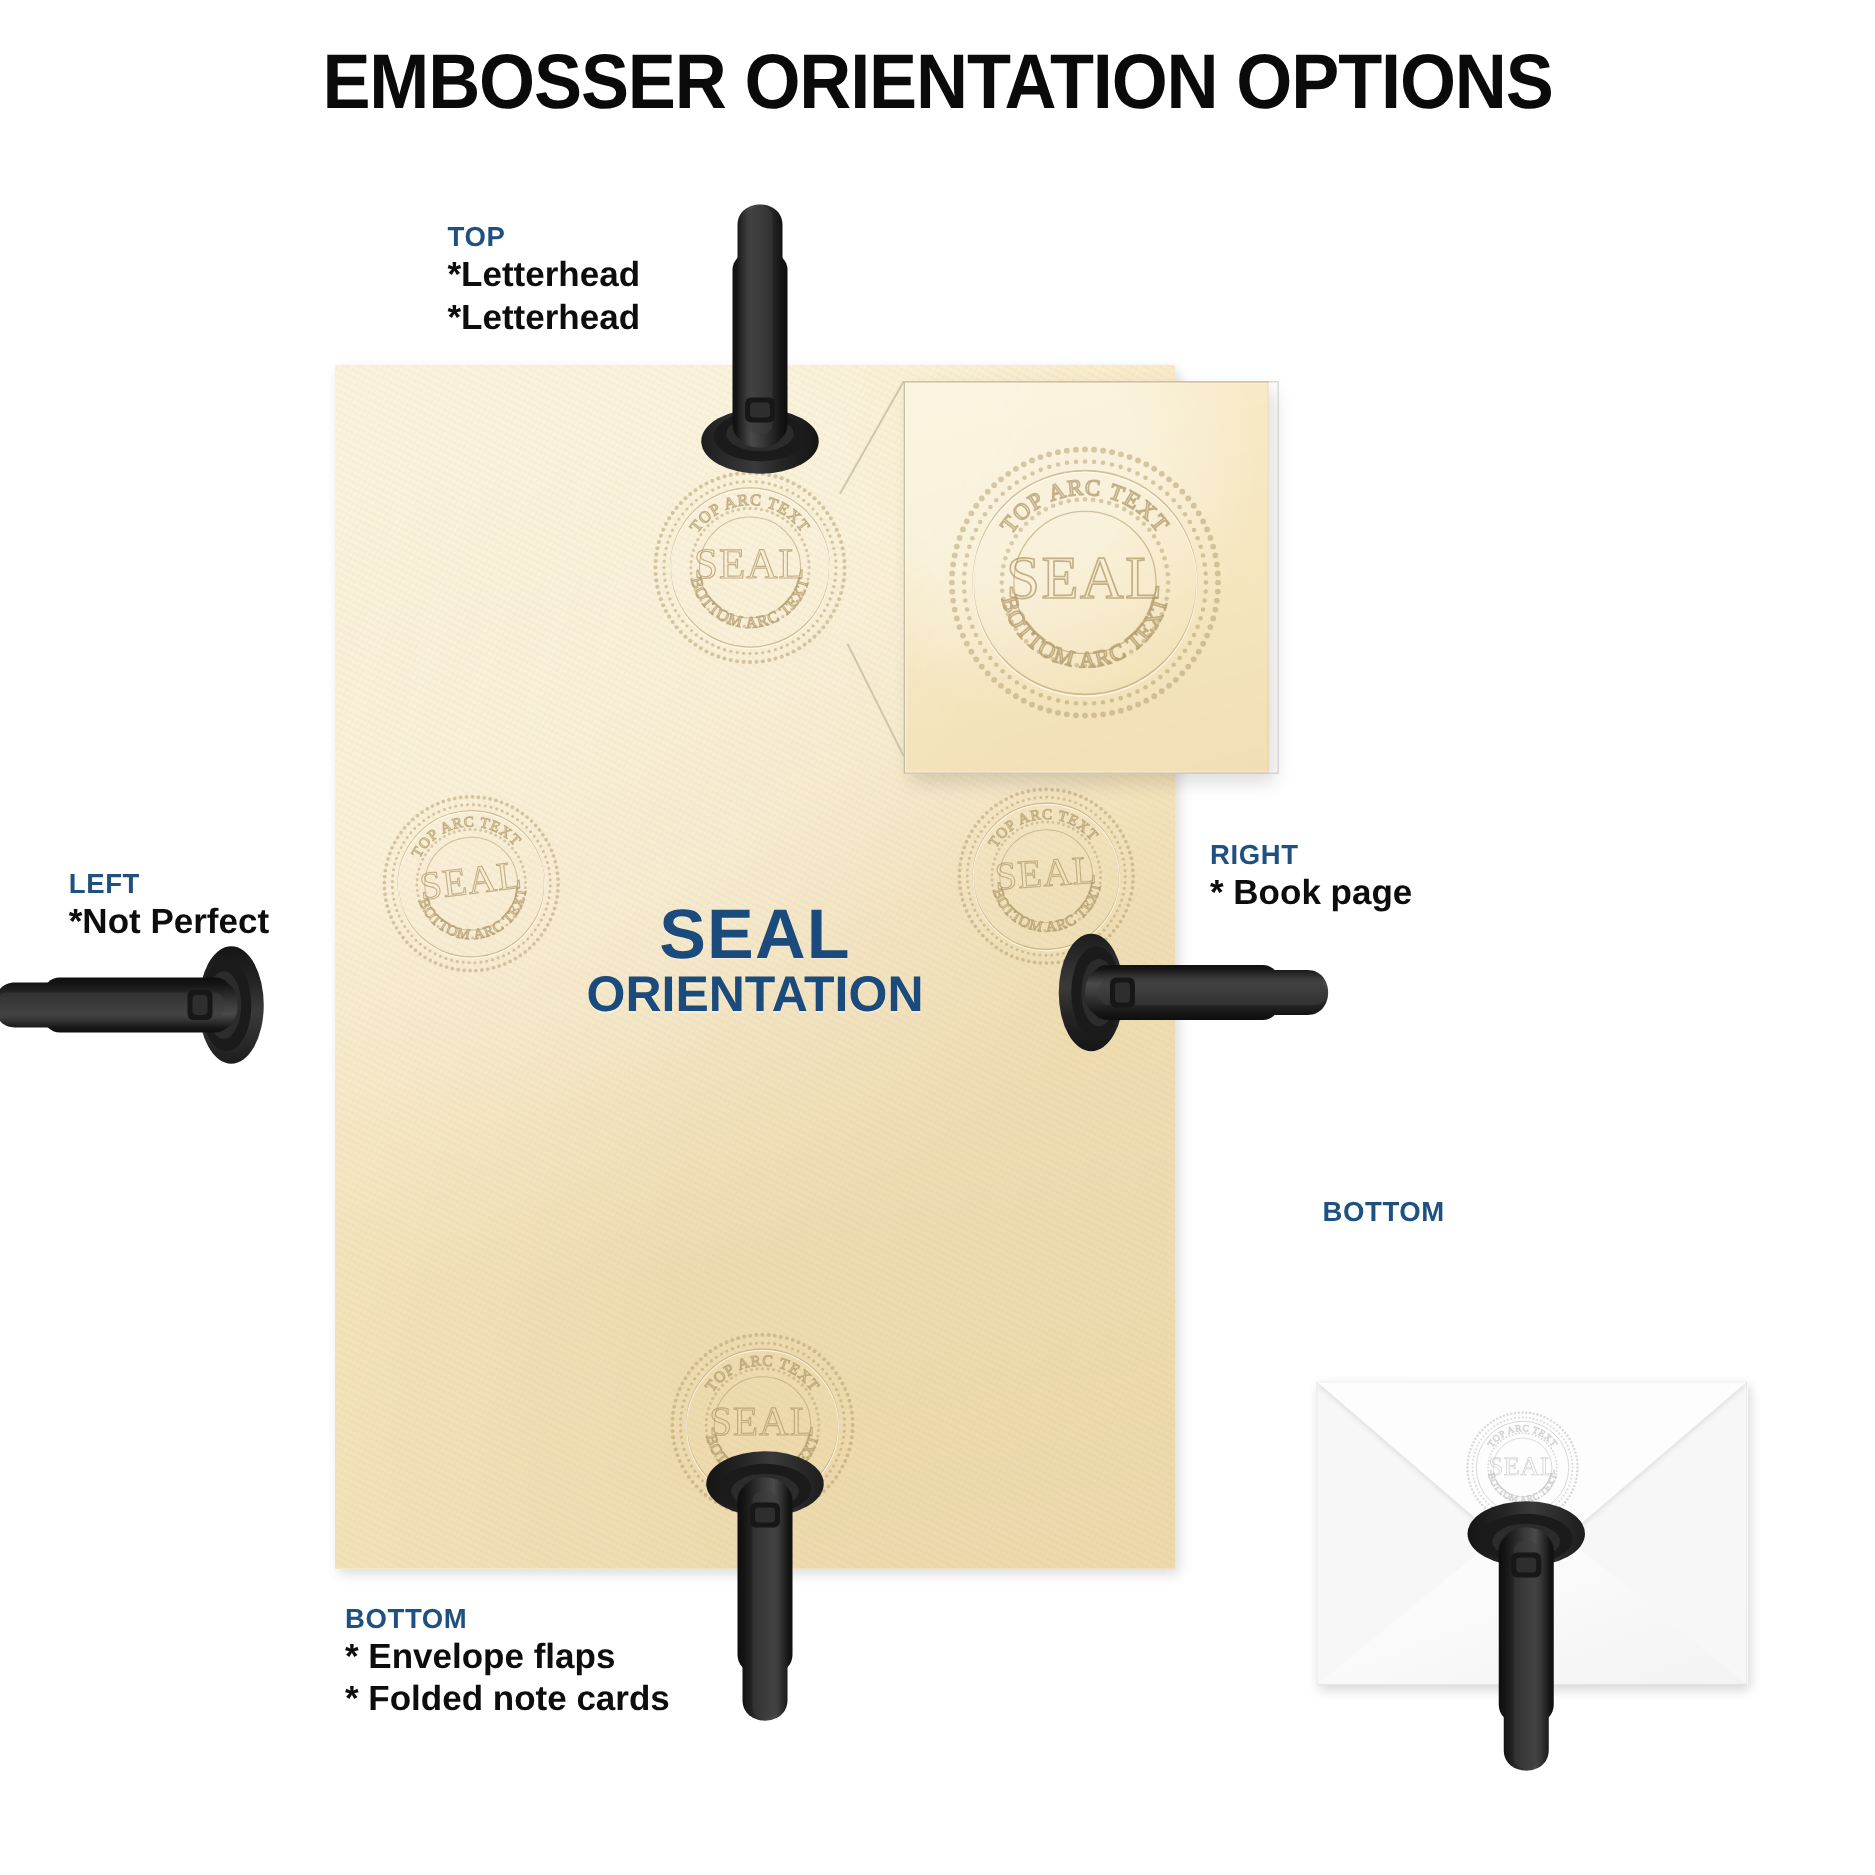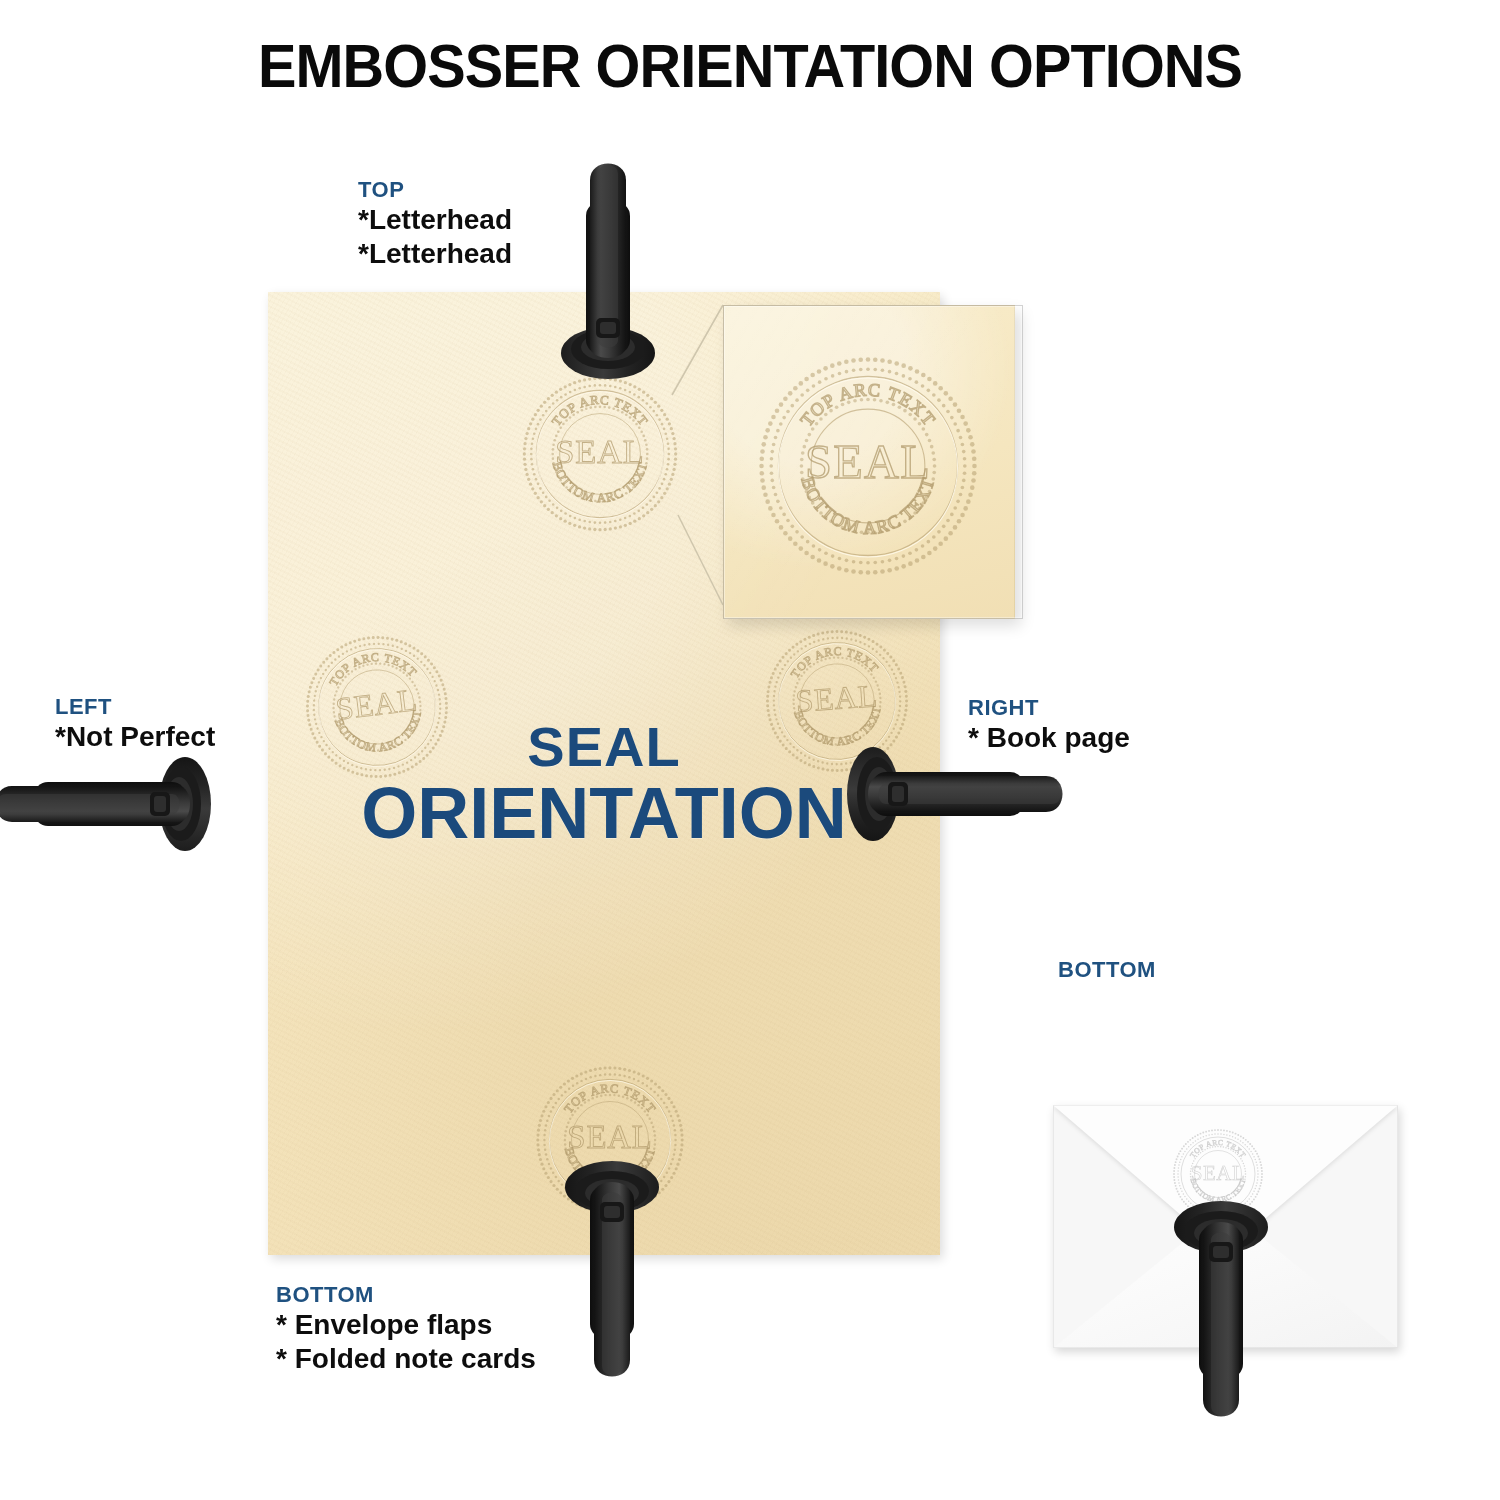--- a/index.html
+++ b/index.html
@@ -54,21 +54,21 @@
   .seal-white .dots circle,.seal-white .dots2 circle{fill:#c9c9c9;fill-opacity:.72;}
 
   
   .center-label{
     position:absolute;left:268px;top:718px;width:672px;
     text-align:center;color:#1b4a7c;
     font-weight:700;line-height:1.04;
     text-shadow:0 1px 0 rgba(255,255,255,.35);
   }
   .center-label .l1{display:block;font-size:56px;letter-spacing:1px;}
-  .center-label .l2{display:block;font-size:72px;letter-spacing:0px;}
+  .center-label .l2{display:block;font-size:40px;letter-spacing:0px;}
 
   
   .callout-lines{position:absolute;left:600px;top:300px;width:460px;height:330px;}
   .callout-lines line{stroke:#cfc6ad;stroke-width:1.6;}
   .magnifier{
     position:absolute;left:723px;top:305px;width:290px;height:312px;
     background:
       radial-gradient(circle at 30% 20%, rgba(255,255,255,.38) 0 30%, rgba(0,0,0,0) 62%),
       linear-gradient(165deg,#f8ecca 0%,#f5e6bf 55%,#f1dfb4 100%);
     box-shadow:6px 7px 14px rgba(0,0,0,.13);
@@ -85,21 +85,21 @@
   .lbl{position:absolute;}
   .lbl .hd{
     color:#1f5180;font-weight:700;font-size:22px;letter-spacing:.5px;
     line-height:1.12;white-space:nowrap;
   }
   .lbl .ln{
     color:#0d0d0d;font-weight:700;font-size:28px;line-height:1.22;white-space:nowrap;
   }
   #label-top{left:358px;top:178px;}
   #label-left{left:55px;top:695px;}
-  #label-right{left:968px;top:696px;}
+  #label-right{left:968px;top:672px;}
   #label-bottom-left{left:276px;top:1283px;}
   #label-bottom-right{left:1058px;top:958px;}
   #label-bottom-right .ln{font-size:27px;}
 
   
   .envelope{
     position:absolute;left:1053px;top:1105px;width:345px;height:243px;
     background:linear-gradient(160deg,#ffffff 0%,#fbfbfb 55%,#f3f3f3 100%);
     box-shadow:2px 4px 9px rgba(0,0,0,.16);
     overflow:hidden;

